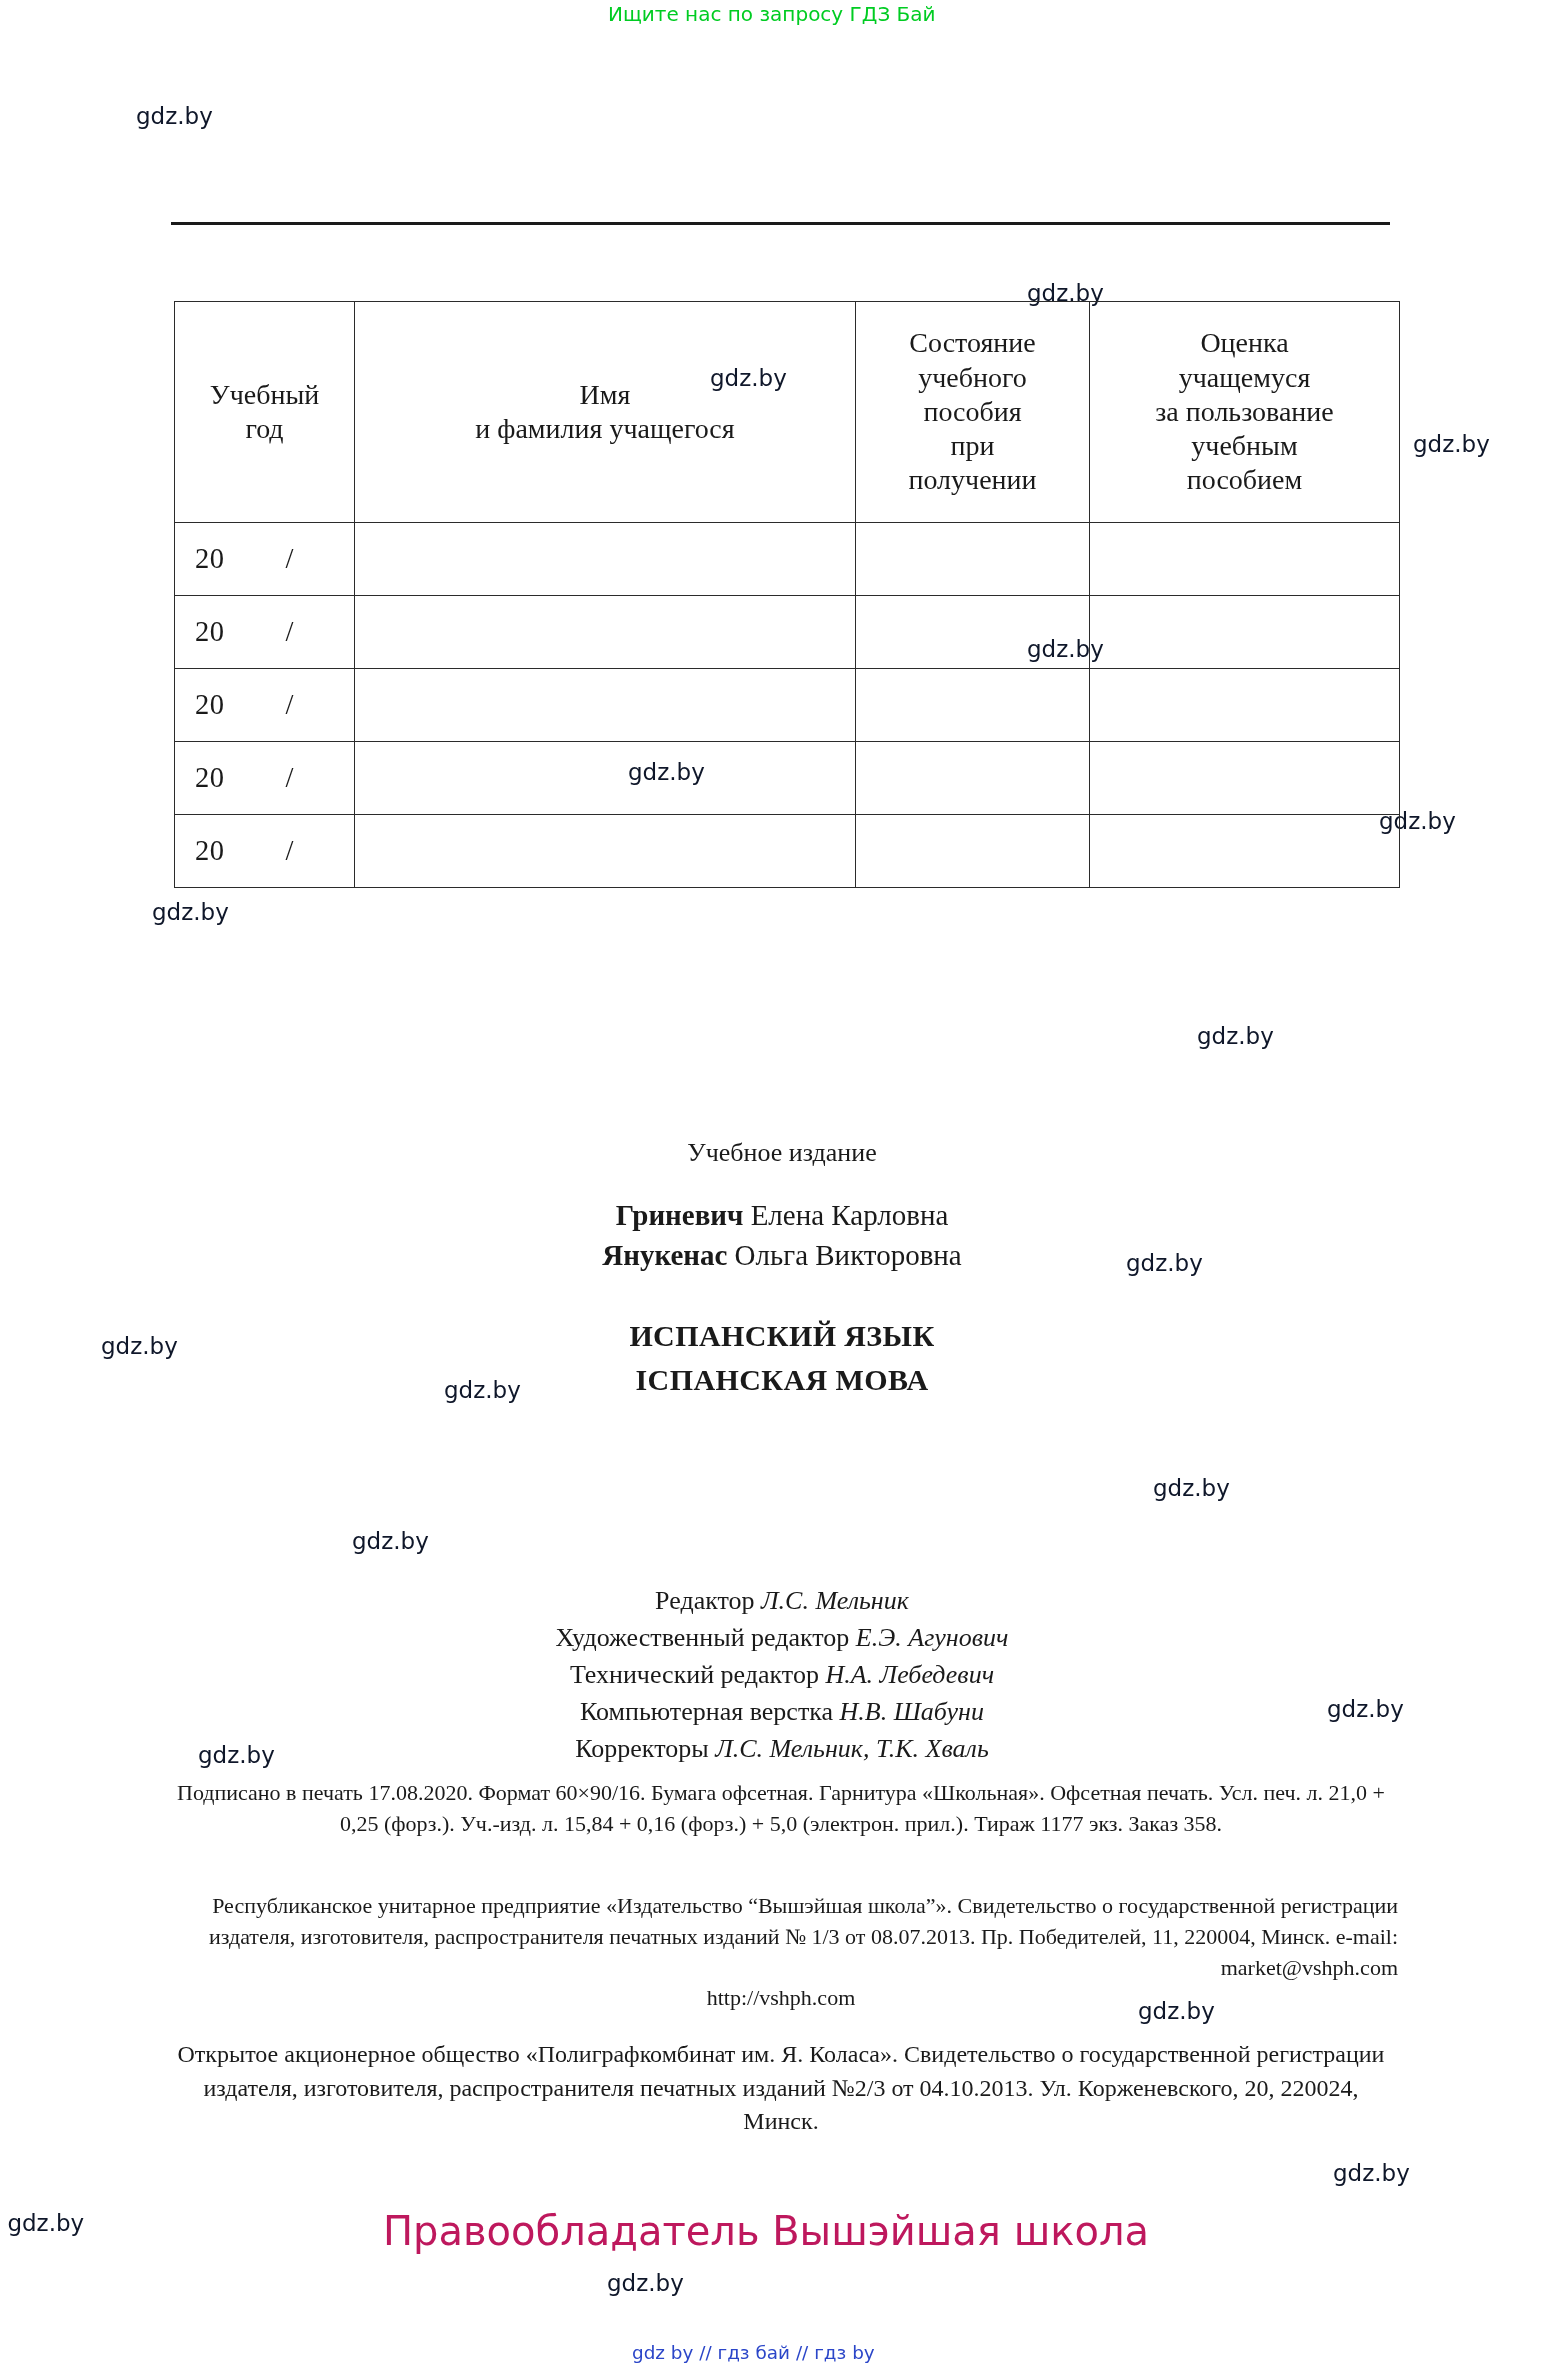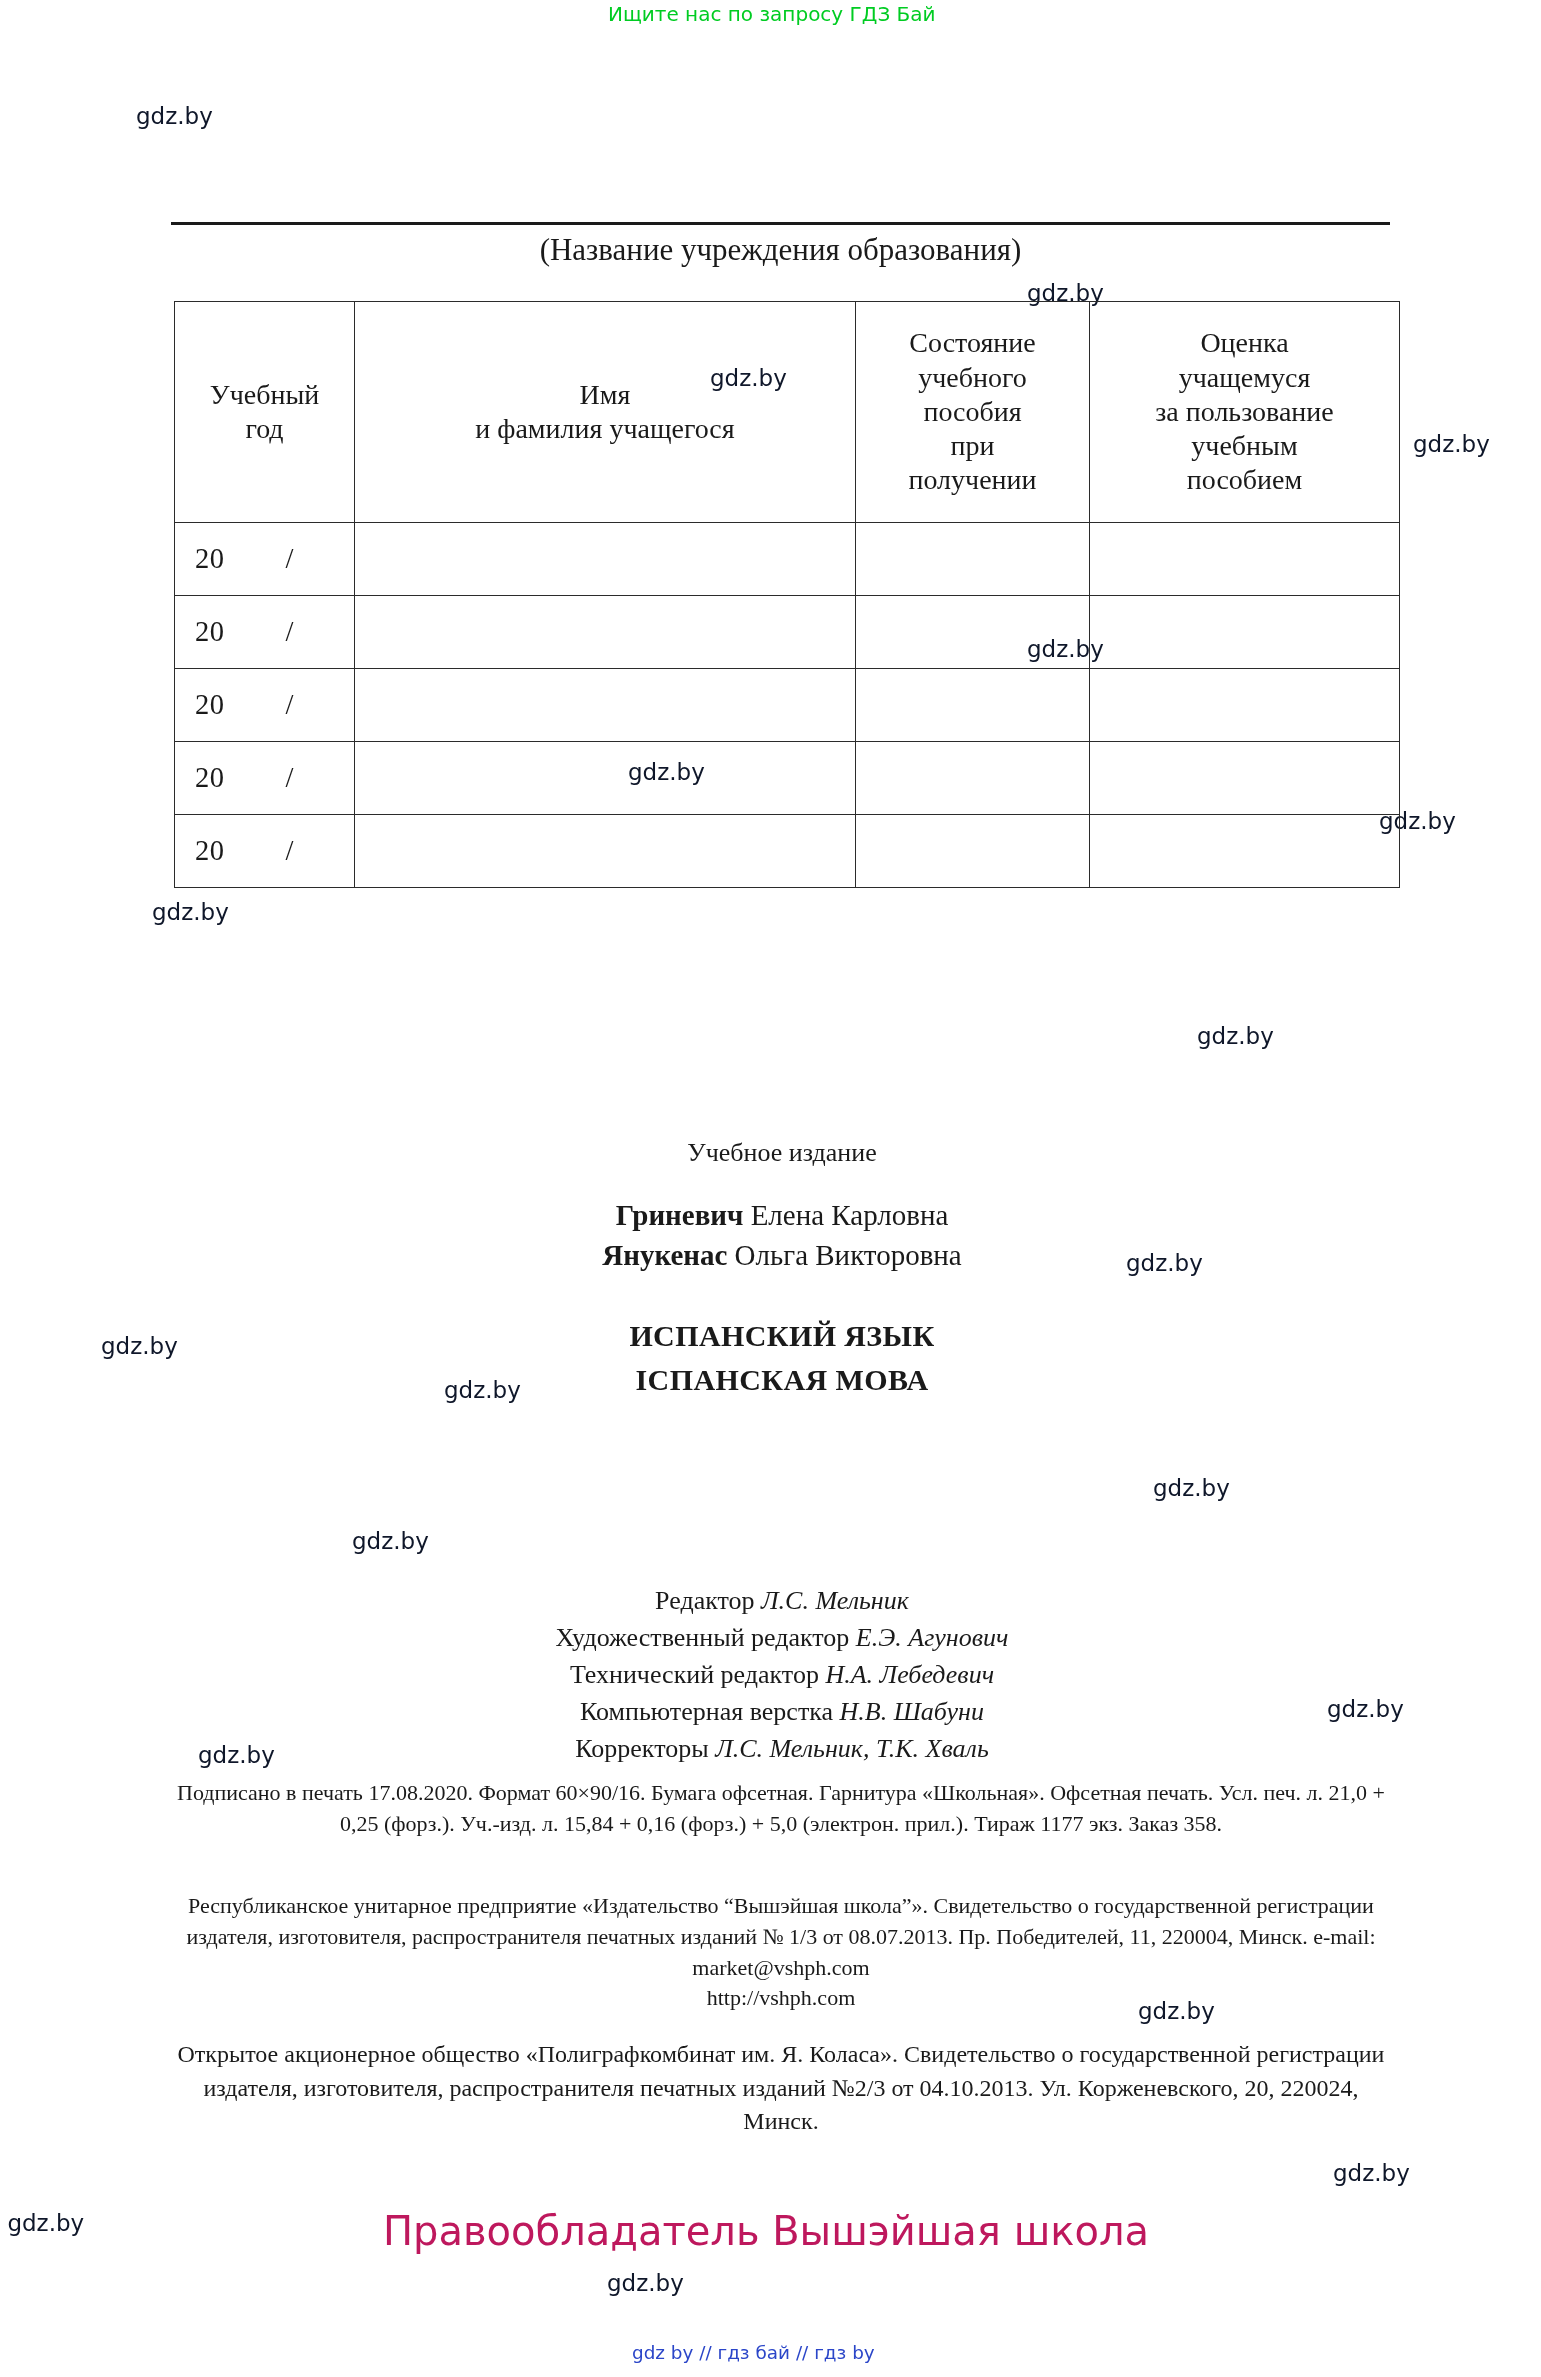--- a/index.html
+++ b/index.html
@@ -192,21 +192,21 @@
 
   .publisher-info {
     position: absolute;
     left: 164px;
     top: 1891px;
     width: 1234px;
     font-size: 22px;
     line-height: 1.40;
     text-align: center;
   }
-  .publisher-info .pi-first { text-indent: 0; }
+  .publisher-info .pi-first { text-indent: 0; text-align: right; }
 
   .printer-info {
     position: absolute;
     left: 164px;
     top: 2038px;
     width: 1234px;
     font-size: 24px;
     line-height: 1.40;
     text-align: center;
   }
@@ -235,21 +235,20 @@
       <div class="wm" style="left: 352px; top: 1528px;">gdz.by</div>
       <div class="wm" style="left: 1327px; top: 1696px;">gdz.by</div>
       <div class="wm" style="left: 198px; top: 1742px;">gdz.by</div>
       <div class="wm" style="left: 1138px; top: 1998px;">gdz.by</div>
       <div class="wm" style="left: 1333px; top: 2160px;">gdz.by</div>
       <div class="wm" style="left: 7.4px; top: 2210px;">gdz.by</div>
       <div class="wm" style="left: 607px; top: 2270px;">gdz.by</div>
     </div>
 
   <div class="top-rule"></div>
-  <div class="inst-caption">(Название учреждения образования)</div>
 
   <table class="reg-table">
     <colgroup>
       <col class="col-year">
         <col class="col-name">
         <col class="col-state">
         <col class="col-mark">
     </colgroup>
     <thead>
       <tr>

